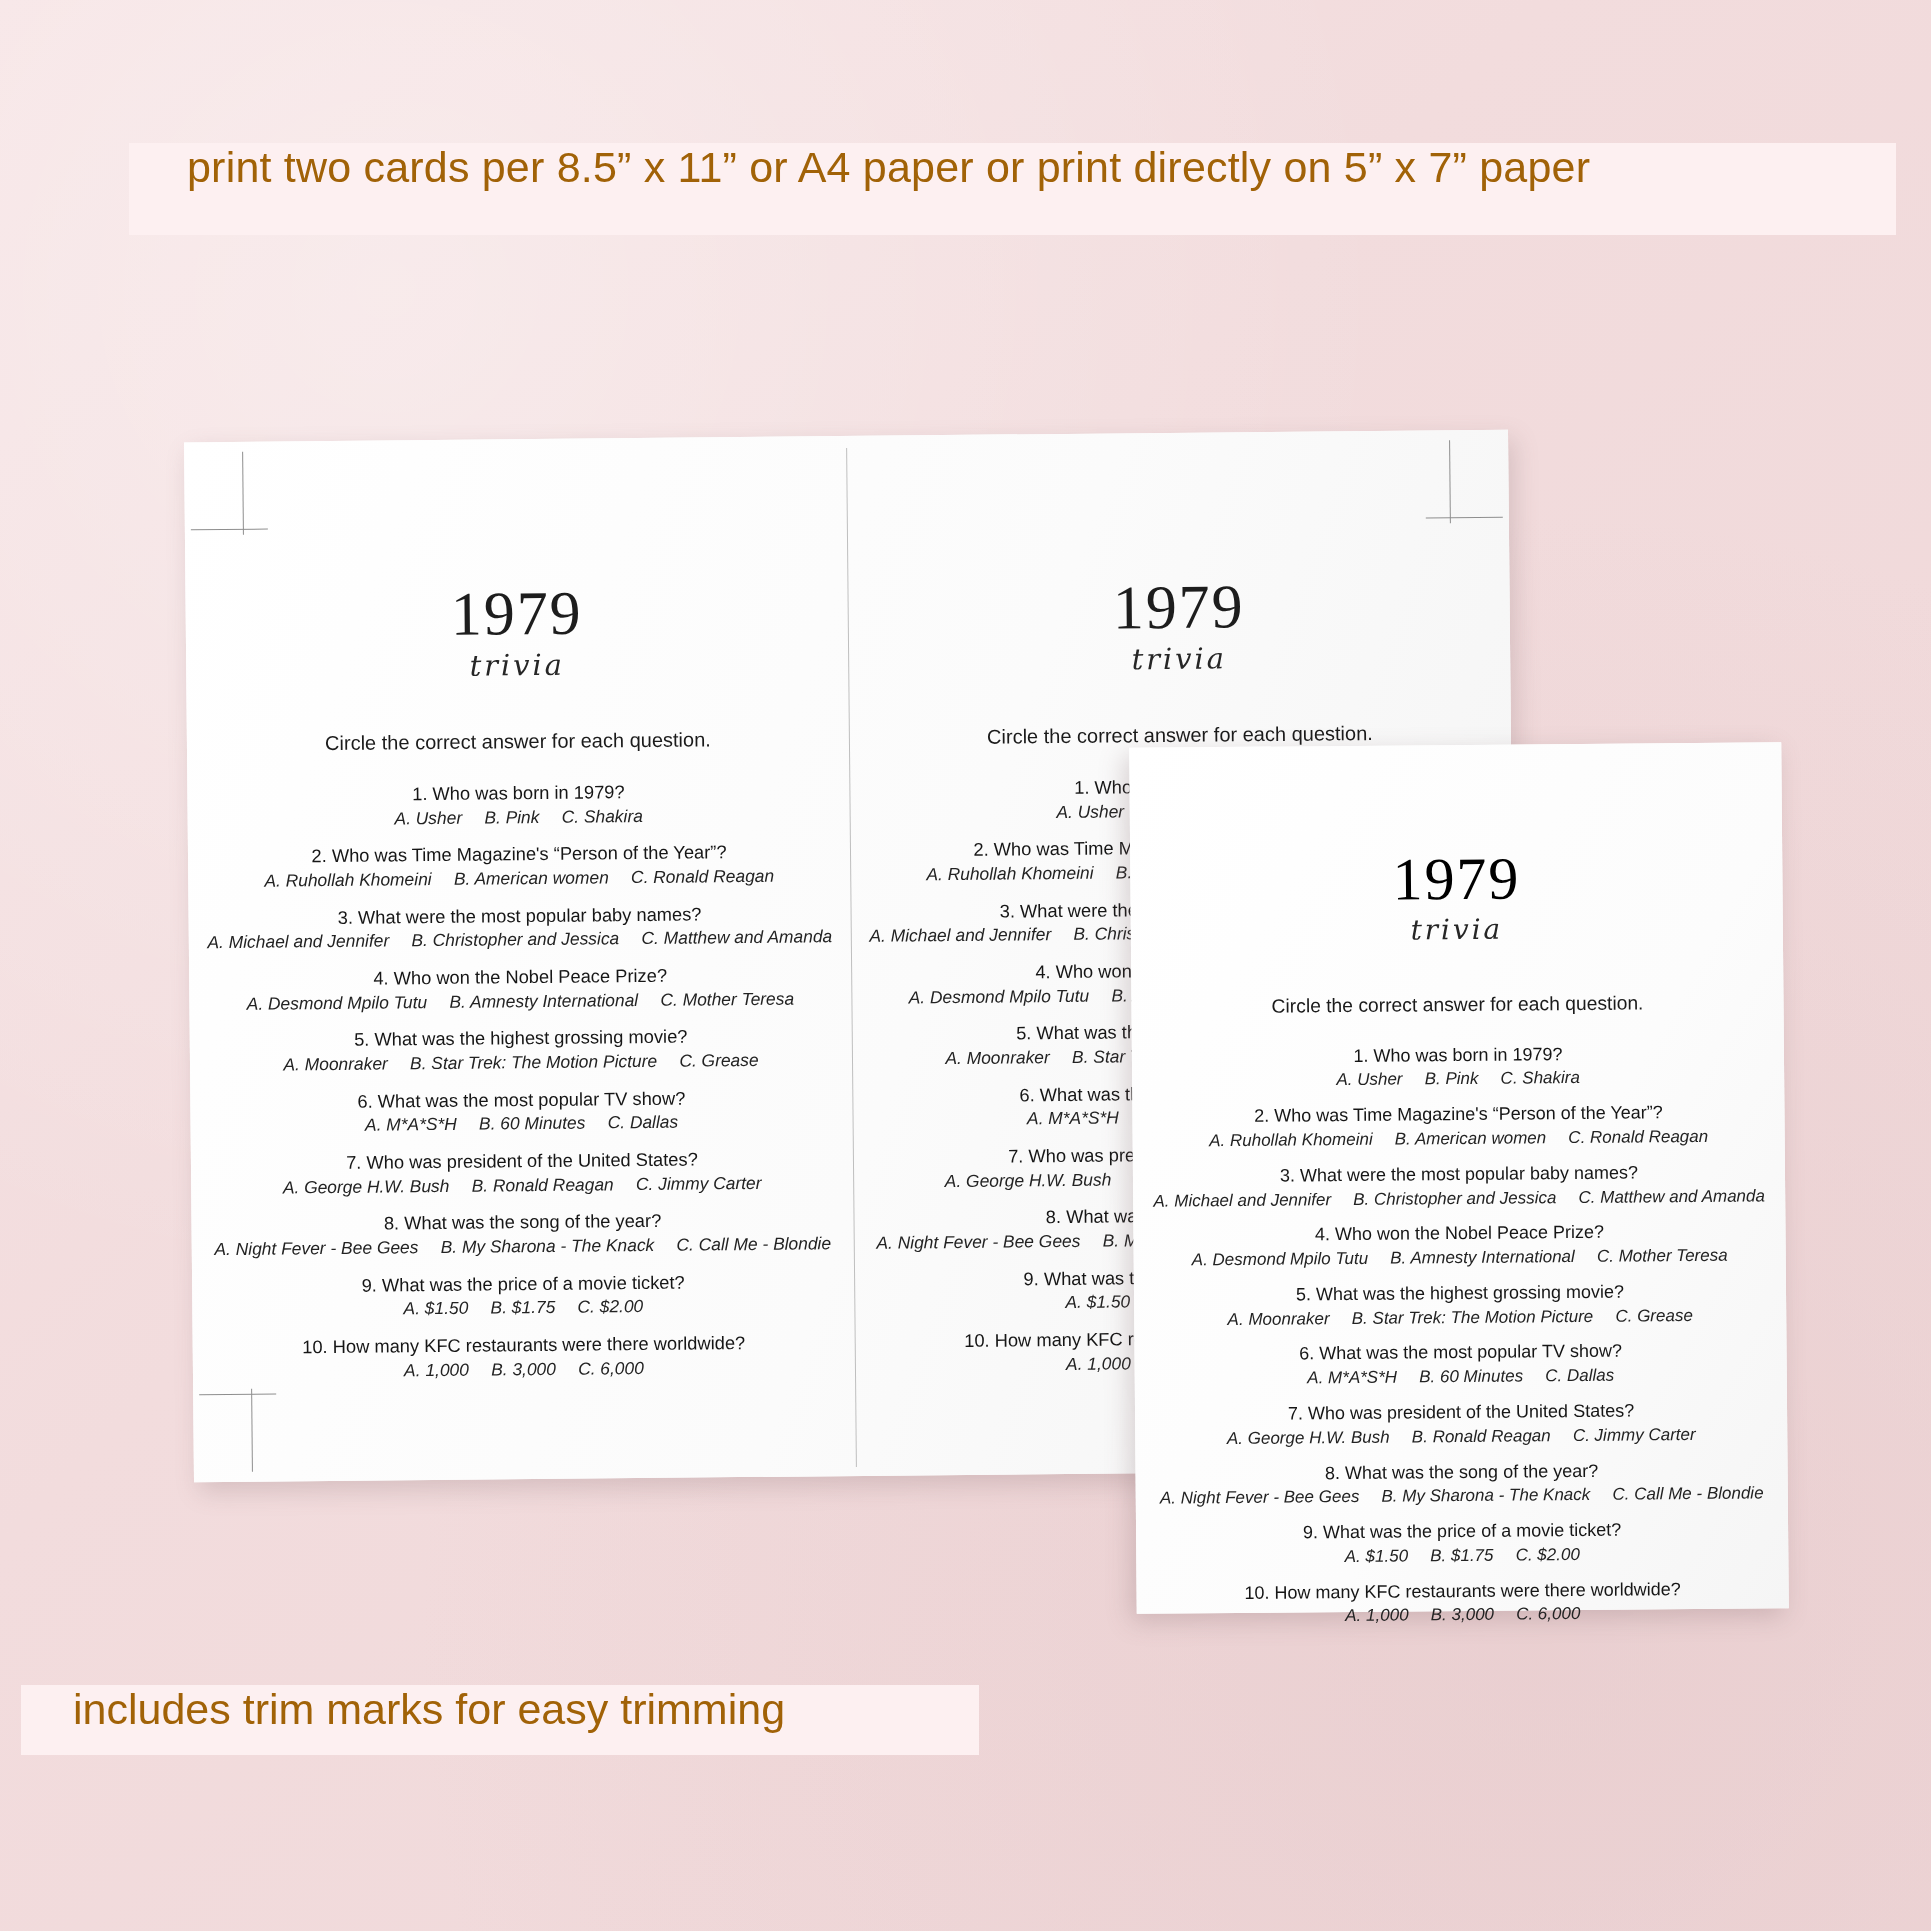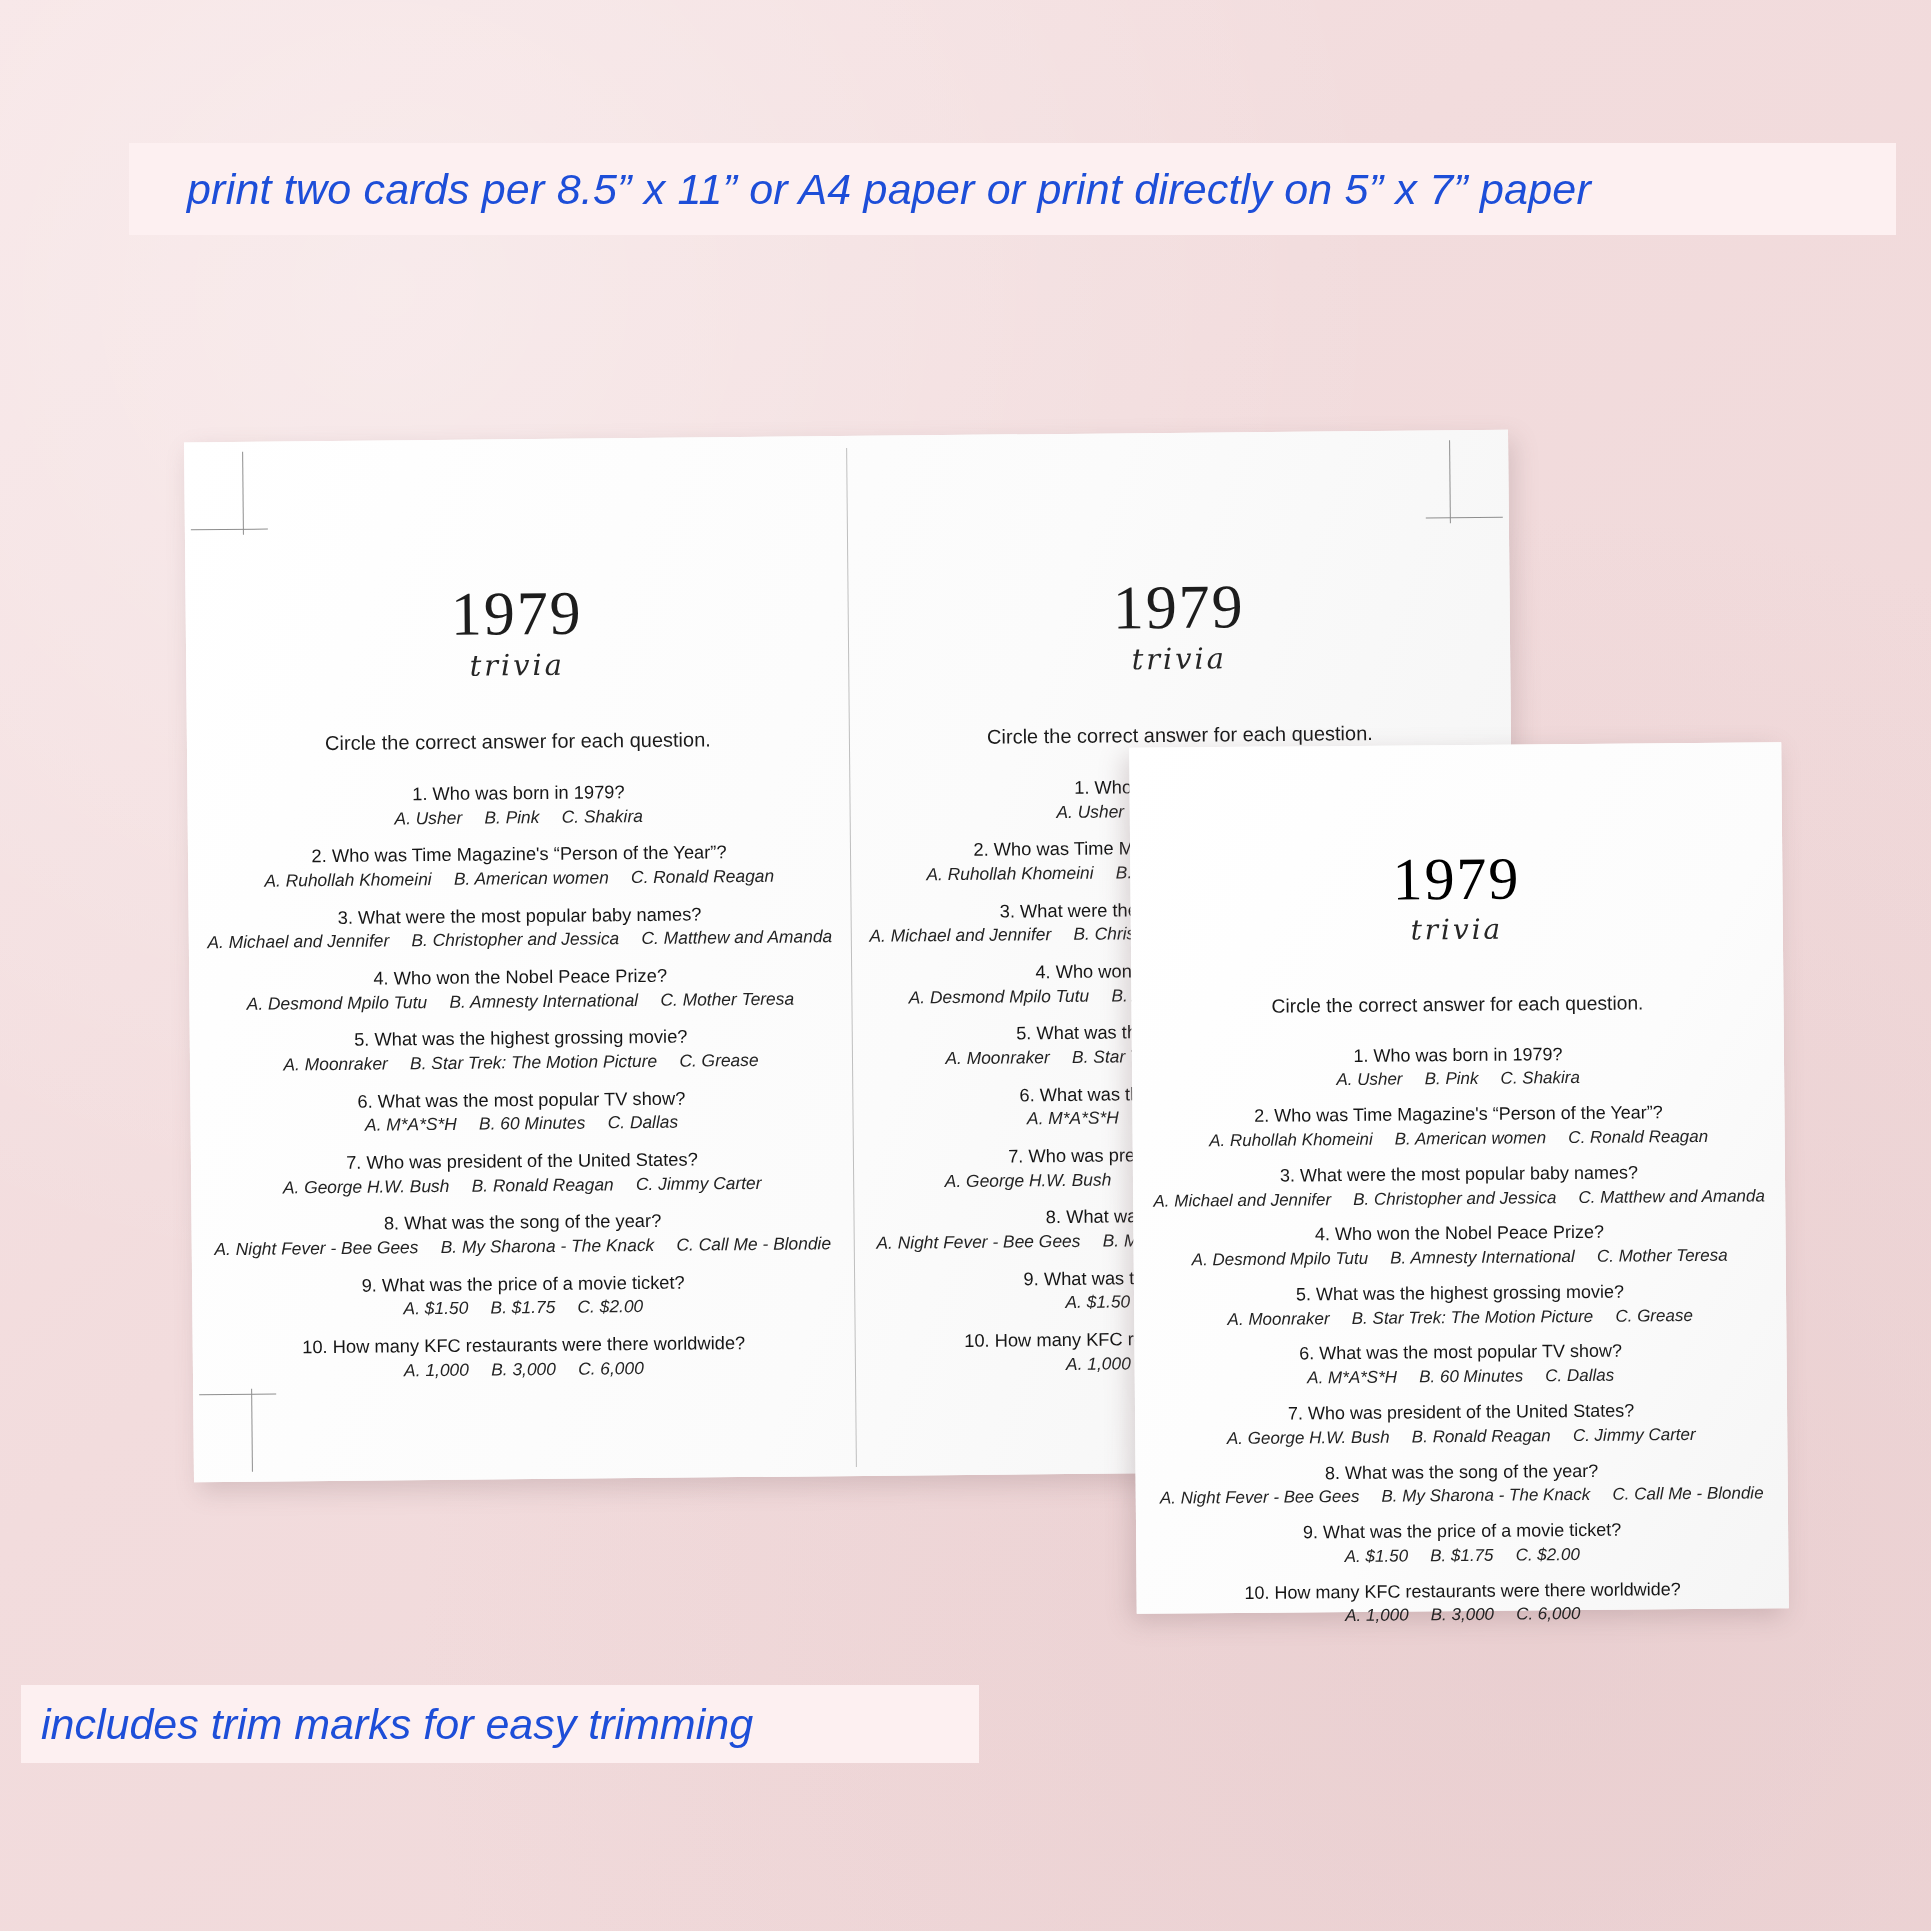--- a/index.html
+++ b/index.html
@@ -23,41 +23,40 @@
       radial-gradient(circle at 20% 15%, rgba(255,255,255,0.35), rgba(255,255,255,0) 45%),
       radial-gradient(circle at 80% 85%, rgba(226,196,198,0.45), rgba(255,255,255,0) 50%),
       linear-gradient(135deg, #f6e3e4 0%, #f2dcdd 40%, #efd7d8 100%);
     pointer-events: none;
   }
 
   
   .banner {
     position: absolute;
     background: #fdf0f1;
-    color: #1d4ed8;
+    color: #a16207;
     display: flex;
-    align-items: center;
+    align-items: flex-start;
     box-sizing: border-box;
-    font-style: italic;
   }
   .banner-top {
     left: 129px;
     top: 143px;
     width: 1767px;
     height: 92px;
     padding-left: 58px;
     font-size: 43px;
     letter-spacing: 0.2px;
   }
   .banner-bottom {
     left: 21px;
     top: 1685px;
     width: 958px;
-    height: 78px;
-    padding-left: 20px;
+    height: 70px;
+    padding-left: 52px;
     font-size: 43px;
   }
 
   
   .sheet {
     position: absolute;
     left: 189px;
     top: 436px;
     width: 1324px;
     height: 1040px;

